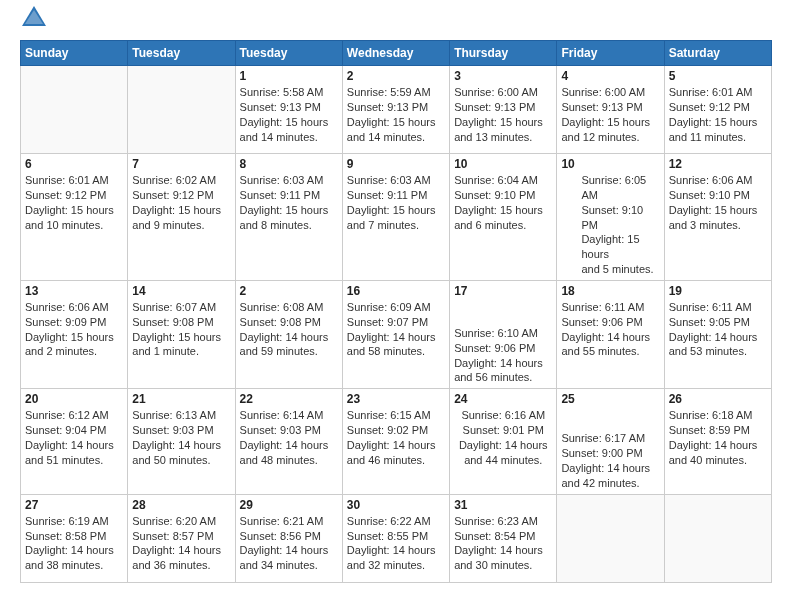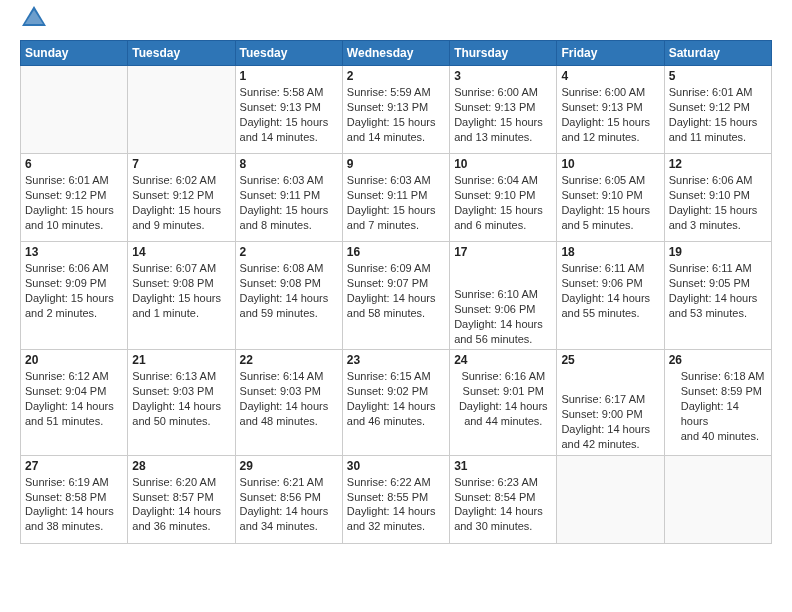--- a/index.html
+++ b/index.html
@@ -198,21 +198,21 @@
           </td>
           <td>
             <span class="day-num">10</span>
             <div class="cell-text" style="white-space: pre-line;">Sunrise: 6:04 AM
 Sunset: 9:10 PM
 Daylight: 15 hours
 and 6 minutes.</div>
           </td>
           <td>
             <span class="day-num">10</span>
-            <div class="cell-text" style="white-space: pre-line;">Sunrise: 6:05 AM
+            <div class="cell-text" style="white-space: pre-line; margin-left: 20px;">Sunrise: 6:05 AM
 Sunset: 9:10 PM
 Daylight: 15 hours
 and 5 minutes.</div>
           </td>
           <td>
             <span class="day-num">12</span>
             <div class="cell-text" style="white-space: pre-line;">Sunrise: 6:06 AM
 Sunset: 9:10 PM
 Daylight: 15 hours
 and 3 minutes.</div>
@@ -307,21 +307,21 @@
           </td>
           <td>
             <span class="day-num">25</span>
             <div class="cell-text" style="white-space: pre-line; margin-top: 25px;">Sunrise: 6:17 AM
 Sunset: 9:00 PM
 Daylight: 14 hours
 and 42 minutes.</div>
           </td>
           <td>
             <span class="day-num">26</span>
-            <div class="cell-text" style="white-space: pre-line; margin-left: 12px;">Sunrise: 6:18 AM
+            <div class="cell-text" style="white-space: pre-line;">Sunrise: 6:18 AM
 Sunset: 8:59 PM
 Daylight: 14 hours
 and 40 minutes.</div>
           </td>
         </tr>
         <tr>
           <td>
             <span class="day-num">27</span>
             <div class="cell-text" style="white-space: pre-line;">Sunrise: 6:19 AM
 Sunset: 8:58 PM

